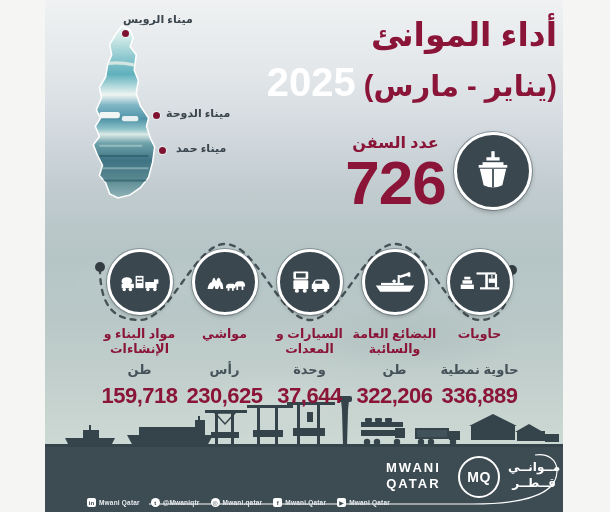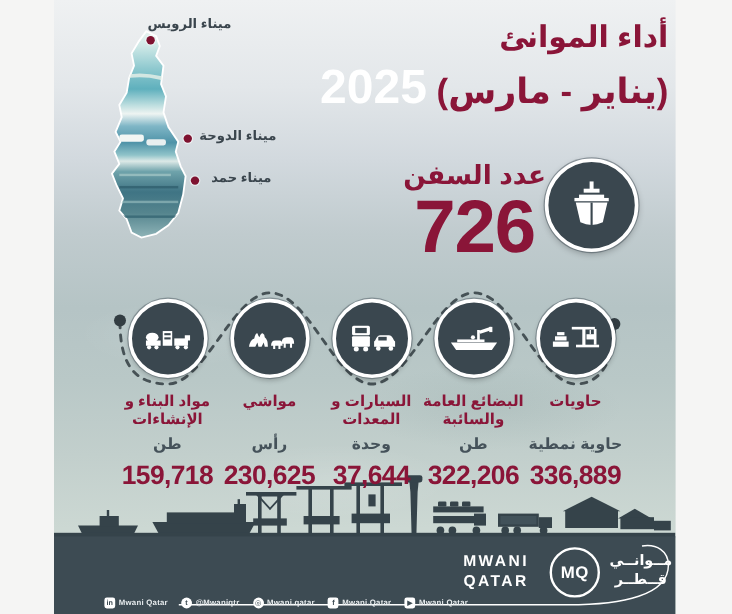--- a/index.html
+++ b/index.html
@@ -8,26 +8,26 @@
   .art{position:absolute;left:45px;top:0;width:518px;height:512px;overflow:hidden;
        background:linear-gradient(180deg,#eff1f2 0%,#e3e7ea 14%,#d2d9de 26%,#c0cbce 38%,
                   #b5c4c5 50%,#b9c8c7 62%,#c2cfcc 74%,#ccd8d3 86%,#d2dcd6 100%);}
   .sea-mottle{position:absolute;left:0;top:205px;width:518px;height:245px;pointer-events:none;
        background:
          radial-gradient(120px 40px at 20% 30%,rgba(255,255,255,.10),transparent 70%),
          radial-gradient(160px 50px at 70% 55%,rgba(90,120,120,.10),transparent 70%),
          radial-gradient(140px 45px at 45% 80%,rgba(255,255,255,.12),transparent 70%);}
   
   .hdr{position:absolute;right:6px;top:18px;text-align:right;line-height:1.05;}
-  .hdr-title{font-size:25px;font-weight:bold;color:#8A1538;}
+  .hdr-title{font-size:33px;font-weight:bold;color:#8A1538;}
   .hdr-sub{margin-top:8px;font-size:29px;font-weight:bold;color:#8A1538;direction:rtl;}
   .hdr-year{color:#ffffff;font-size:40px;letter-spacing:1px;}
   
   .ships-text{position:absolute;left:288px;top:133px;width:125px;text-align:center;}
-  .ships-label{font-size:22px;font-weight:bold;color:#8A1538;direction:rtl;}
+  .ships-label{font-size:16px;font-weight:bold;color:#8A1538;direction:rtl;}
   .ships-value{font-size:62px;font-weight:700;color:#8A1538;line-height:1.0;letter-spacing:-1px;}
   .ship-circle{position:absolute;left:409px;top:132px;width:72px;height:72px;border-radius:50%;
        background:#3A474F;border:3px solid #fff;box-shadow:0 0 0 1px rgba(58,71,79,.45),0 2px 5px rgba(0,0,0,.25);
        display:flex;align-items:center;justify-content:center;}
   
   .map{position:absolute;left:22px;top:24px;width:116px;height:176px;}
   .port-dot{position:absolute;width:7px;height:7px;border-radius:50%;background:#7e1230;box-shadow:0 0 0 1px rgba(255,255,255,.5);}
   .port-label{position:absolute;font-size:11px;font-weight:bold;color:#3a454d;white-space:nowrap;direction:rtl;}
   
   .dashwrap{position:absolute;left:0;top:230px;width:518px;height:104px;z-index:1;}

